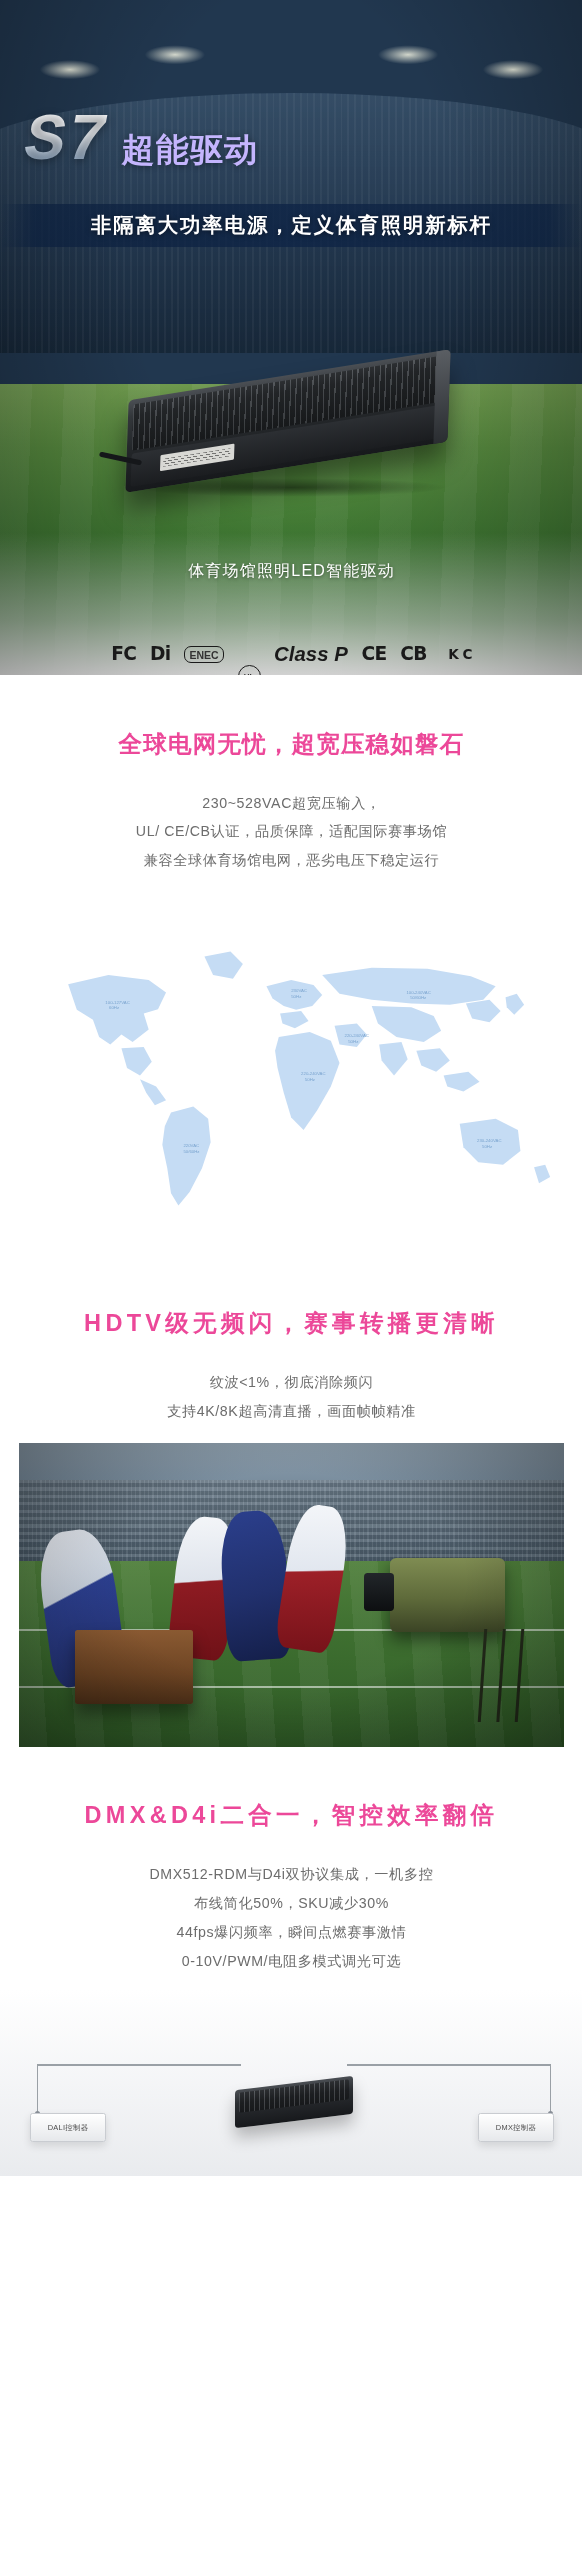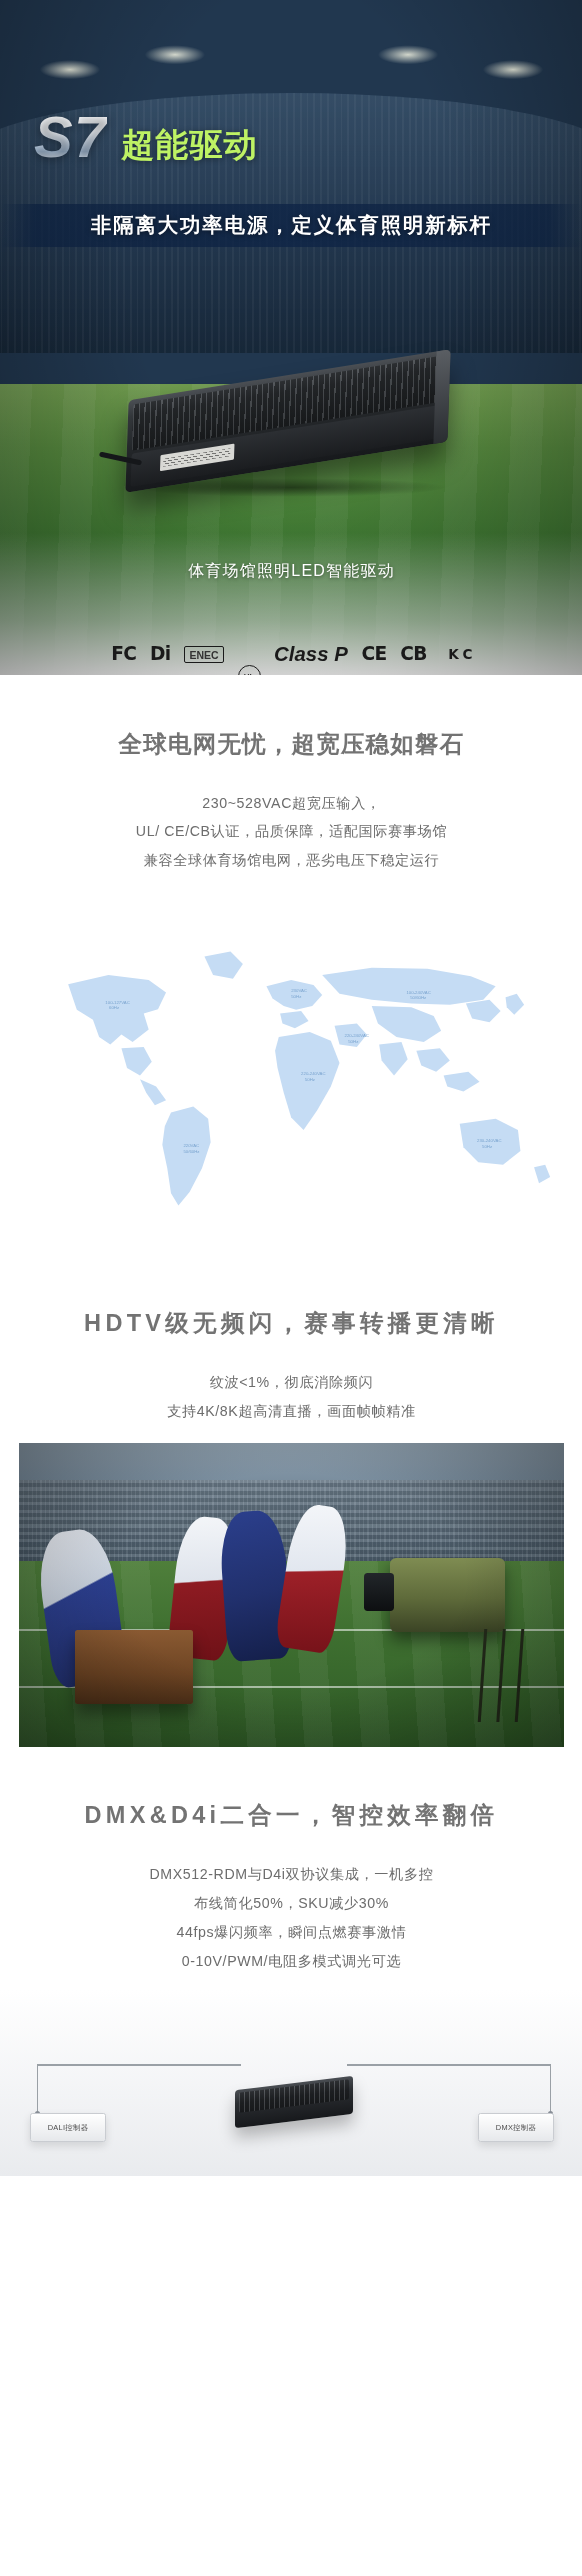--- a/index.html
+++ b/index.html
@@ -82,41 +82,41 @@
 
   .hero-title-wrap {
     position: absolute;
     left: 0; top: 108px;
     width: 583px;
     text-align: left;
     z-index: 5;
   }
   .hero-s7 {
     display: inline-block;
-    margin-left: 34px;
-    font-family: Liberation Sans, sans-serif;
-    font-size: 58px;
+    margin-left: 25px;
+    font-family: Liberation Mono, monospace;
+    font-size: 67px;
     font-weight: bold;
     font-style: italic;
     letter-spacing: 1.2px;
     line-height: 1;
     color: transparent;
     background: linear-gradient(180deg, #ffffff 0%, #f2f6fb 40%, #9fb6cf 75%, #ffffff 100%);
     -webkit-background-clip: text;
     background-clip: text;
     text-shadow: 0 1.9px 8.7px rgba(0,0,0,0.35);
     vertical-align: middle;
   }
   .hero-sub-cn {
     display: inline-block;
     margin-left: 11px;
     font-size: 33px;
     font-weight: bold;
     letter-spacing: 1.2px;
-    color: #bef264;
+    color: #c4b5fd;
     text-shadow: 0 1.2px 6.2px rgba(0,0,0,0.45);
     vertical-align: middle;
     position: relative;
     top: 8.7px;
   }
   .hero-banner {
     position: absolute;
     left: 0; top: 204px;
     width: 583px;
     padding: 6.8px 0 8px 0;
@@ -232,21 +232,21 @@
   .cert.small { font-size: 13.6px; margin-left: 8px; }
   .cert-circle {
     width: 21px; height: 21px;
     border: 1.9px solid #1a1a1a;
     border-radius: 50%;
     display: flex; align-items: center; justify-content: center;
     font-size: 8px; font-weight: bold; margin-top: 44px;
   }
   .cert-box {
     border: 1.9px solid #1a1a1a;
-    border-radius: 2px;
+    border-radius: 7px;
     padding: 1.2px 4.3px;
     font-size: 10.5px;
     font-weight: bold;
   }
   .cert-classp {
     font-size: 20.4px;
     font-weight: bold;
     font-style: italic;
     color: #1a1a1a;
     letter-spacing: 0px;
@@ -254,21 +254,21 @@
 
   
   .section {
     width: 583px;
     background: #ffffff;
   }
   .sec-title {
     text-align: center;
     font-size: 23.5px;
     font-weight: bold;
-    color: #737373;
+    color: #ec4899;
     letter-spacing: 1.2px;
     padding-top: 33px;
   }
   .sec-title.spaced { letter-spacing: 4.3px; }
   .sec-lines {
     text-align: center;
     padding-top: 13.6px;
   }
   .sec-lines p {
     margin: 0 0 7.4px 0;

